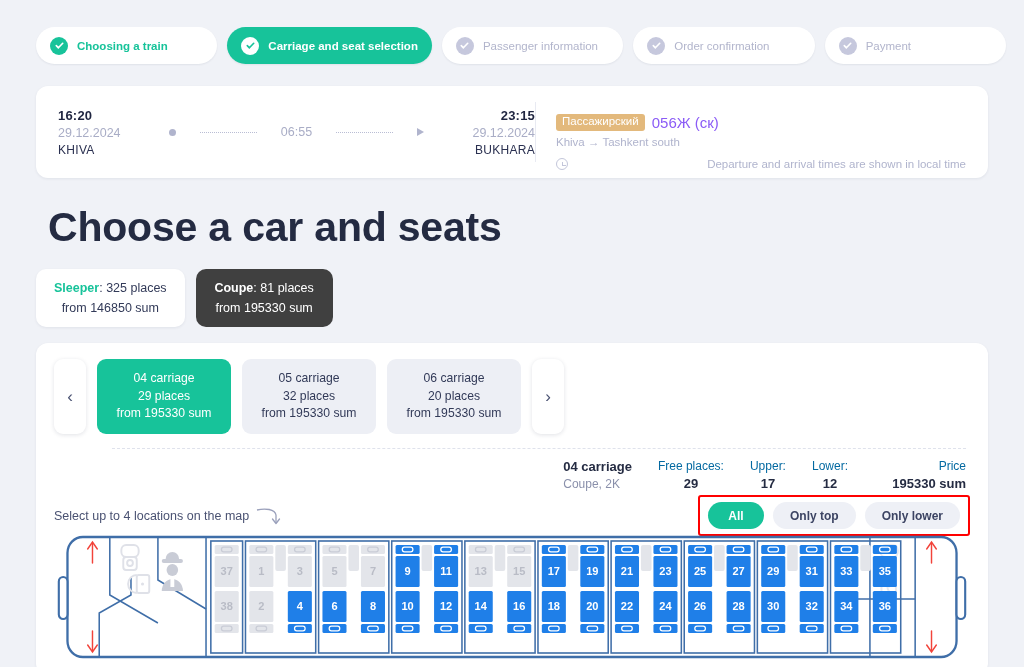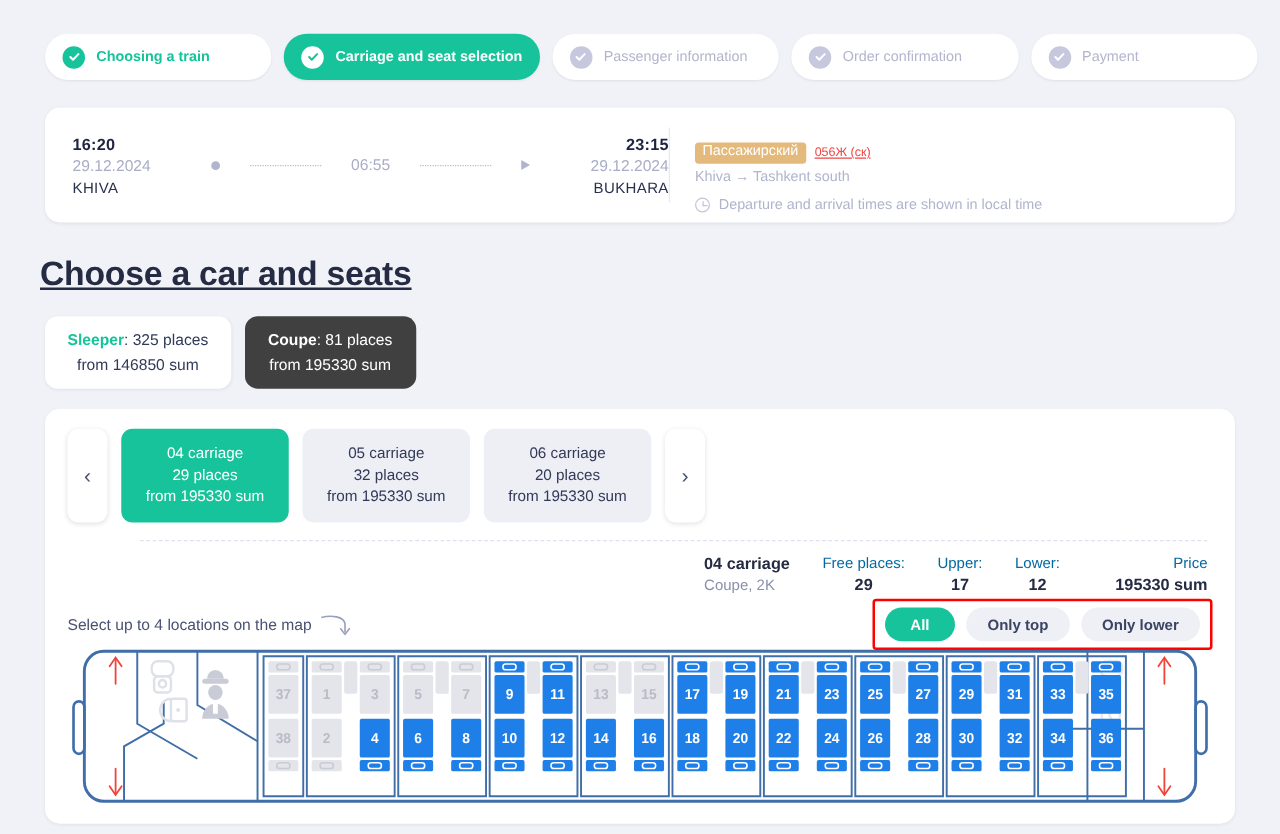--- a/index.html
+++ b/index.html
@@ -60,31 +60,31 @@
   .dot-start { width: 7px; height: 7px; border-radius: 50%; background: #b0b4cd; flex: 0 0 7px; }
   .arrow-end { width: 0; height: 0; border-left: 7px solid #b0b4cd; border-top: 4px solid transparent; border-bottom: 4px solid transparent; flex: 0 0 7px; }
   .duration { font-size: 12.5px; color: #a9adc6; }
   .vdiv { width: 1px; align-self: stretch; background: #e8eaf2; margin: 16px 0; }
   .traininfo { width: 430px; padding-left: 20px; }
   .trow1 { display: flex; align-items: center; gap: 7px; margin-top: 20px; }
   .badge-pass {
     background: #e3b97c; color: #fff; font-size: 11.5px;
     padding: 2px 6px 3px; border-radius: 3px; line-height: 1;
   }
-  .train-num { font-size: 10px; color: #ef4444; text-decoration: underline; }
+  .train-num { font-size: 15px; color: #8b5cf6; }
   .train-route { font-size: 11.5px; color: #b0b4cd; margin-top: 5px; }
-  .train-note { font-size: 11.5px; color: #b0b4cd; margin-top: 10px; display: flex; align-items: center; gap: 7px; }
+  .train-note { font-size: 11.5px; color: #b0b4cd; margin-top: 10px; display: flex; align-items: center; gap: 7px; justify-content: space-between; }
   .clock { width: 12px; height: 12px; border: 1.2px solid #c3c6da; border-radius: 50%; position: relative; flex:0 0 12px;}
   .clock::before { content:""; position:absolute; left:5px; top:2.5px; width:1.2px; height:4px; background:#c3c6da;}
   .clock::after  { content:""; position:absolute; left:5px; top:5.5px; width:3.5px; height:1.2px; background:#c3c6da;}
 
   
   h1.title {
-    margin: 26px 0 0 32px;
-    font-size: 27px; font-weight: bold; color: #242b42; letter-spacing: -.2px; text-decoration: underline;
+    margin: 26px 0 0 48px;
+    font-size: 41px; font-weight: bold; color: #242b42; letter-spacing: -.2px;
   }
 
   
   .classtabs { display: flex; gap: 11px; margin: 18px 0 0 36px; }
   .classtab {
     background: #fff; border-radius: 10px; padding: 12px 18px;
     text-align: center; box-shadow: 0 1px 3px rgba(20,30,60,.07);
     min-width: 137px;
   }
   .classtab.sel { background: #404040; box-shadow: none; }

